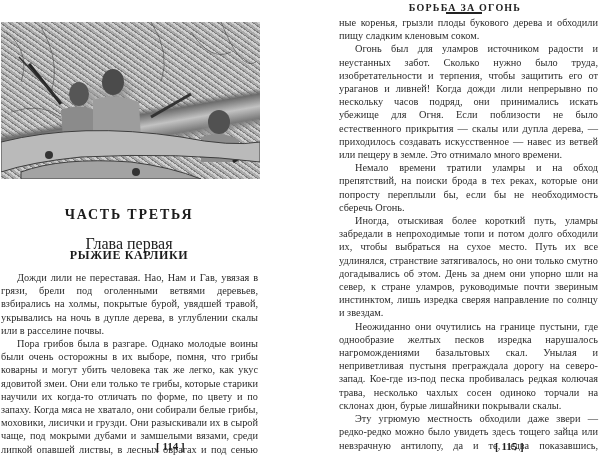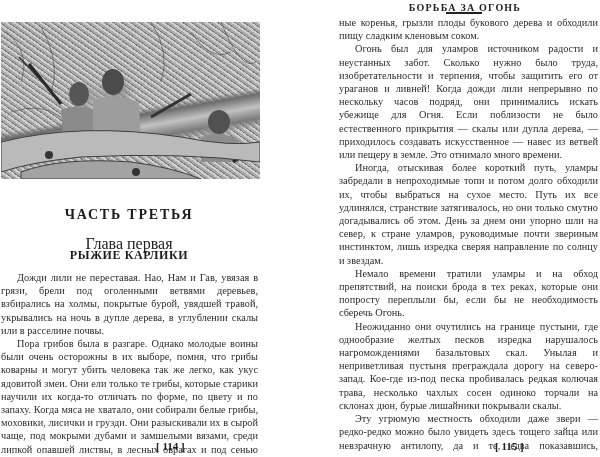--- a/index.html
+++ b/index.html
@@ -92,21 +92,21 @@
   <div class="folio">[ 114 ]</div>
 </div>
 
 <div class="page right">
   <div class="running-head">БОРЬБА ЗА ОГОНЬ</div>
   <div class="head-rule"></div>
 
   <div class="text">
     <p>ные коренья, грызли плоды букового дерева и обходили пищу сладким кленовым соком.</p>
     <p class="ind">Огонь был для уламров источником радости и неустанных забот. Сколько нужно было труда, изобретательности и терпения, чтобы защитить его от ураганов и ливней! Когда дожди лили непрерывно по нескольку часов подряд, они принимались искать убежище для Огня. Если поблизости не было естественного прикрытия — скалы или дупла дерева, — приходилось создавать искусственное — навес из ветвей или пещеру в земле. Это отнимало много времени.</p>
+    <p class="ind">Немало времени тратили уламры и на обход препятствий, на поиски брода в тех реках, которые они попросту переплыли бы, если бы не необходимость сберечь Огонь.</p>
     <p class="ind">Иногда, отыскивая более короткий путь, уламры забредали в непроходимые топи и потом долго обходили их, чтобы выбраться на сухое место. Путь их все удлинялся, странствие затягивалось, но они только смутно догадывались об этом. День за днем они упорно шли на север, к стране уламров, руководимые почти звериным инстинктом, лишь изредка сверяя направление по солнцу и звездам.</p>
-    <p class="ind">Немало времени тратили уламры и на обход препятствий, на поиски брода в тех реках, которые они попросту переплыли бы, если бы не необходимость сберечь Огонь.</p>
     <p class="ind">Неожиданно они очутились на границе пустыни, где однообразие желтых песков изредка нарушалось нагромождениями базальтовых скал. Унылая и неприветливая пустыня преграждала дорогу на северо-запад. Кое-где из-под песка пробивалась редкая колючая трава, несколько чахлых сосен одиноко торчали на склонах дюн, бурые лишайники покрывали скалы.</p>
     <p class="ind">Эту угрюмую местность обходили даже звери — редко-редко можно было увидеть здесь тощего зайца или невзрачную антилопу, да и те, едва показавшись, поспешно скрывались за дюнами.</p>
 
   </div>
 
   <div class="folio">[ 115 ]</div>
 </div>
 
 </body></html>

